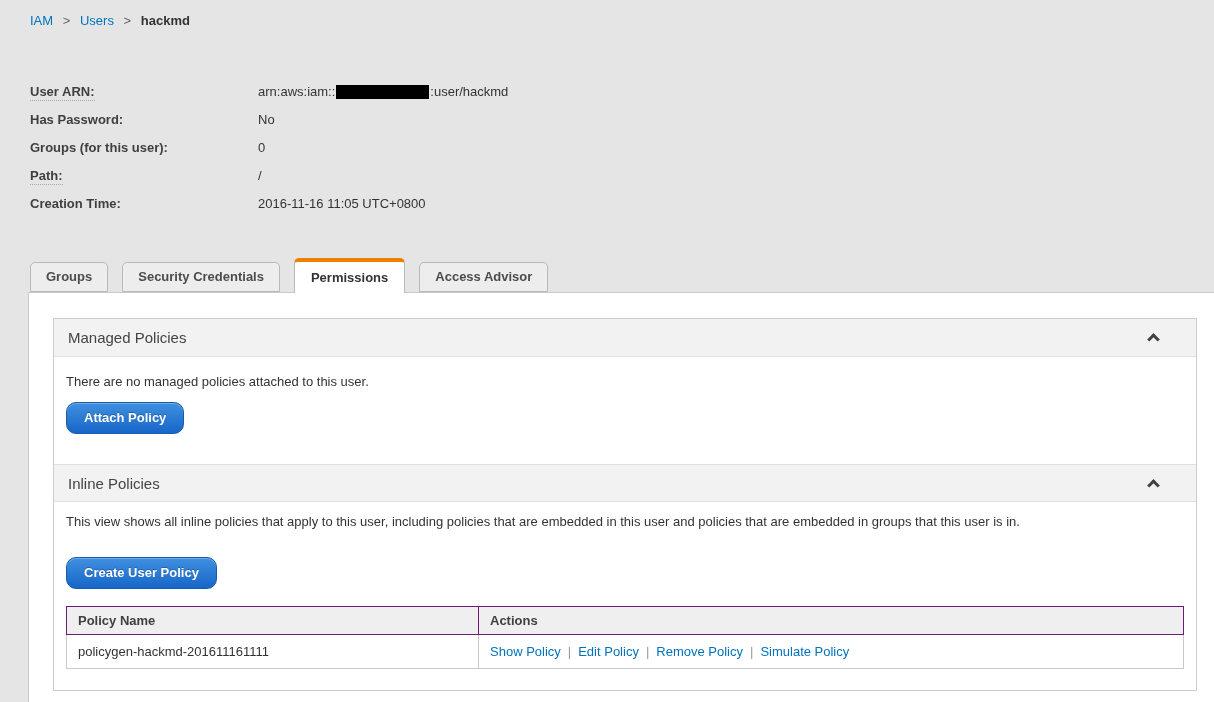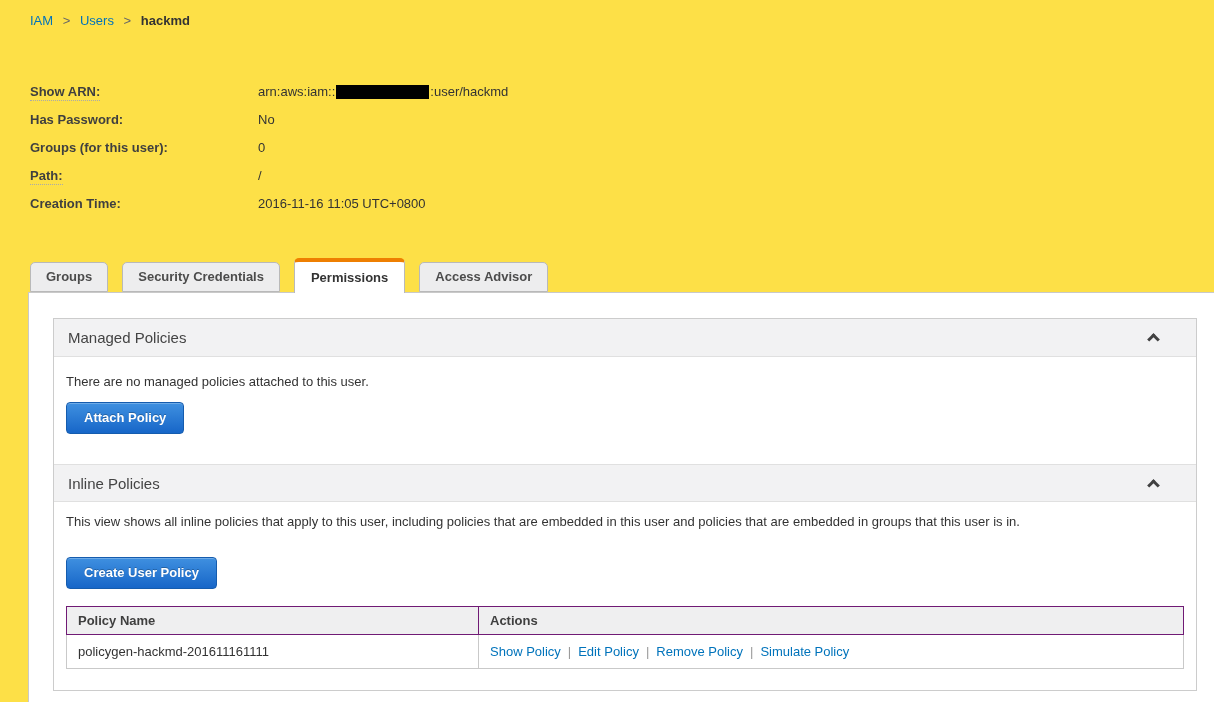--- a/index.html
+++ b/index.html
@@ -6,21 +6,21 @@
   html, body { background: #fff; }
   body {
     font-family: "Liberation Sans", "DejaVu Sans", sans-serif;
     font-size: 13px;
     color: #333;
   }
   .page {
     position: relative;
     width: 1214px;
     height: 702px;
-    background: #fde047;
+    background: #e5e5e5;
     overflow: hidden;
   }
 
   
   .breadcrumb {
     position: absolute;
     left: 30px; top: 13px;
     font-size: 13px;
   }
   .breadcrumb a { color: #0073bb; text-decoration: none; cursor: pointer; }
@@ -134,21 +134,21 @@
   .managed-body .empty-text { margin-bottom: 13px; color: #333; }
 
   .inline-body { padding: 12px 12px 21px 12px; }
   .inline-body .desc { margin-bottom: 28px; color: #333; }
 
   .btn-blue {
     display: inline-block;
     padding: 7px 17px 8px 17px;
     background: linear-gradient(#3f90e0, #1766c8);
     border: 1px solid #155cae;
-    border-radius: 4px;
+    border-radius: 10px;
     color: #fff;
     font-weight: bold;
     font-size: 13px;
     text-shadow: 0 -1px 0 rgba(0,0,0,0.25);
     cursor: pointer;
     box-shadow: inset 0 1px 0 rgba(255,255,255,0.25);
   }
   .inline-body .btn-blue { margin-bottom: 17px; }
 
   table.policies {
@@ -183,21 +183,21 @@
     <a>IAM</a>
     <span class="sep">&gt;</span>
     <a>Users</a>
     <span class="sep">&gt;</span>
     <span class="current">hackmd</span>
   </div>
 
 
   <div class="summary-fields">
     <div class="srow">
-      <div class="lbl tip"><span>Show ARN:</span></div>
+      <div class="lbl tip"><span>User ARN:</span></div>
       <div class="val">
         <span>arn:aws:iam::</span><span class="redact"></span><span>:user/hackmd</span>
       </div>
     </div>
     <div class="srow">
       <div class="lbl"><span>Has Password:</span></div>
       <div class="val">No</div>
     </div>
     <div class="srow">
       <div class="lbl"><span>Groups (for this user):</span></div>

